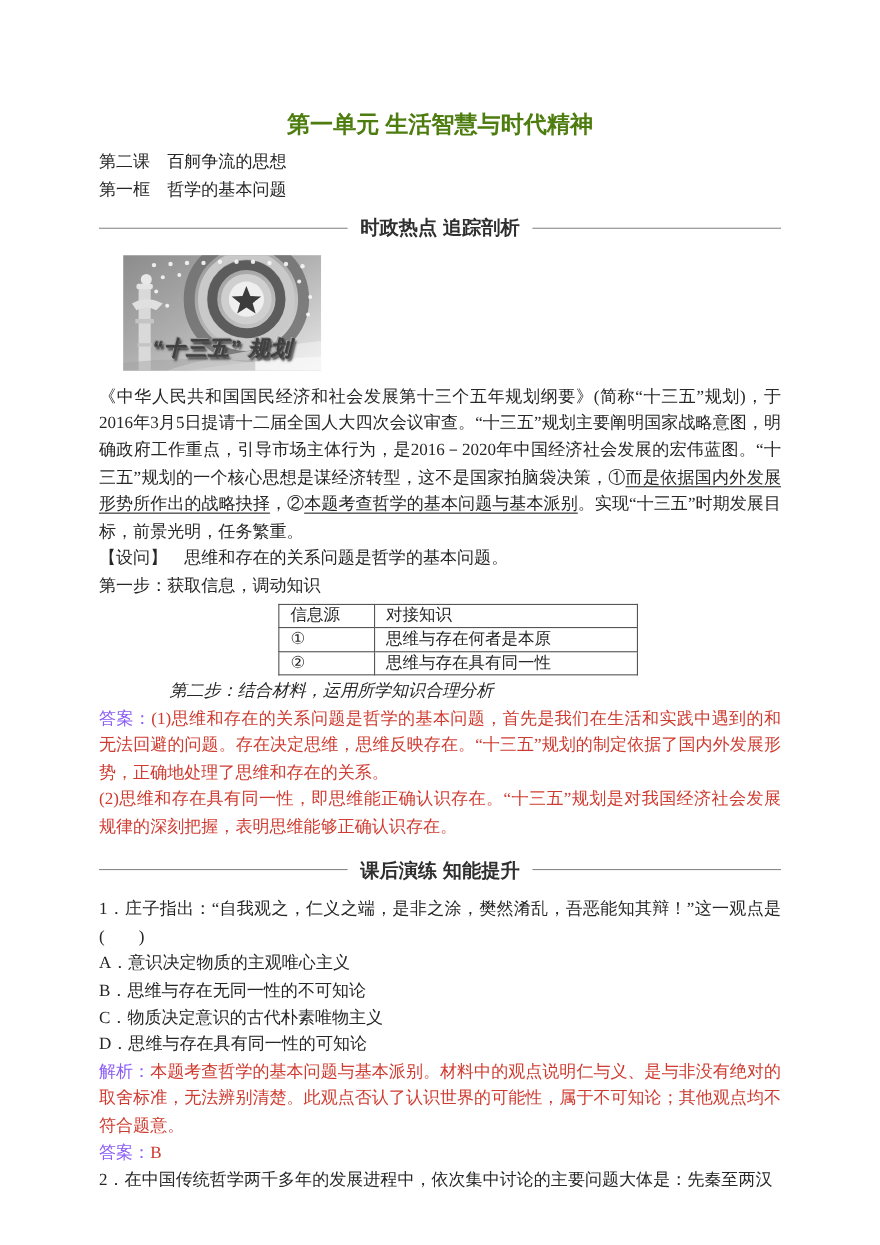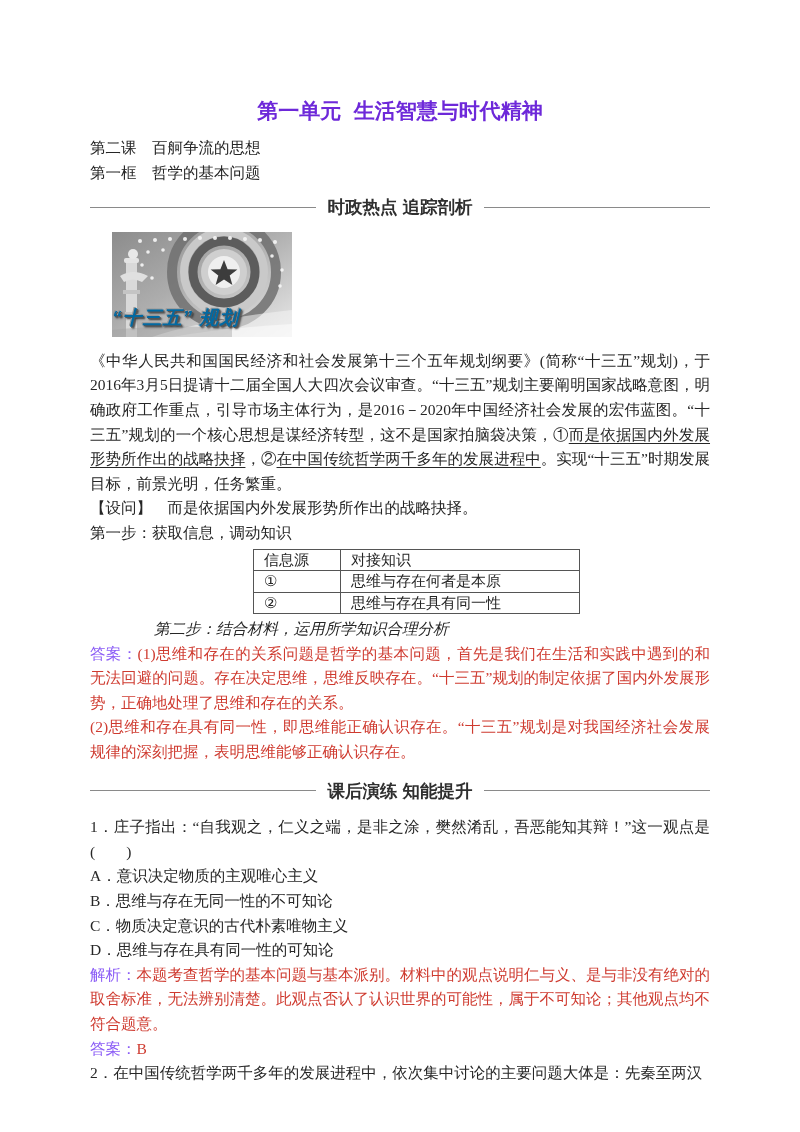--- a/index.html
+++ b/index.html
@@ -1,34 +1,34 @@
 <!DOCTYPE html>
 <html><head>
 <meta charset="utf-8">
 <style>
   html,body{margin:0;padding:0;background:#ffffff;}
   body{width:800px;height:1132px;position:relative;overflow:hidden;
        font-family:"Liberation Serif","DejaVu Serif",serif;color:#262626;}
   .content{width:620px;margin-left:90px;padding-top:100px;
            font-size:15.5px;line-height:24.6px;text-align:justify;}
-  .unit-title{font-family:Liberation Mono, monospace;
-              font-weight:bold;font-size:21px;line-height:26px;color:#6d28d9;
+  .unit-title{font-family:Liberation Serif, serif;
+              font-weight:bold;font-size:21px;line-height:26px;color:#4d7c0f;
               text-align:center;margin:0 0 10px 0;}
   .lesson-line{}
   .rule-header{display:flex;align-items:center;margin:10px 0 12px 0;}
   .rule-header .line{flex:1;height:0;border-top:1px solid #8a8a8a;}
   .rule-header .txt{font-family:"Liberation Sans","DejaVu Sans",sans-serif;
                     font-weight:bold;font-size:17.5px;color:#2f2f2f;
                     margin:0 12px;white-space:nowrap;}
   .topic-line{margin:0 0 6px 14px;}
   .news-image{position:relative;width:180px;height:105px;margin:2px 0 12px 22px;
               box-shadow:0 0 0 1px #cccccc inset;}
   .news-image .caption{position:absolute;left:0;right:0;bottom:6px;
-        font-family:"Liberation Sans","DejaVu Sans",sans-serif;
-        font-weight:bold;font-style:italic;font-size:19px;color:#0369a1;
+        text-align:center;font-family:"Liberation Sans","DejaVu Sans",sans-serif;
+        font-weight:bold;font-style:italic;font-size:19px;color:#404040;
         text-shadow:1px 1px 0 #555,-1px -1px 0 #999,2px 2px 2px #333;
         letter-spacing:1px;margin-top:28px;}
   p{margin:0;}
   .u{text-decoration:underline;text-underline-offset:3px;}
   .blue{color:#8b5cf6;}
   .red{color:#cf3b30;}
   .kb-table{border-collapse:collapse;margin:3px 0 3px 163px;font-size:15px;border-radius:11px;}
   .kb-table td{border:1px solid #555;padding:0 10px;height:20.5px;line-height:20px;}
   .kb-table td.c1{width:66px;}
   .kb-table td.c2{width:218px;}
@@ -99,23 +99,23 @@
         <rect x="13" y="80" width="13" height="3" fill="#c4c4c4"></rect>
       </g>
 
       <path d="M40 105 Q90 88 180 78 L180 105 Z" fill="#f4f4f4" opacity="0.55"></path>
       <path d="M60 105 Q110 96 180 92 L180 105 Z" fill="#ffffff" opacity="0.5"></path>
       <path d="M0 98 Q50 92 120 96 L120 105 L0 105 Z" fill="#9e9e9e" opacity="0.4"></path>
     </svg>
     <div class="caption">“十三五” 规划</div>
   </div>
 
-  <p><span>《中华人民共和国国民经济和社会发展第十三个五年规划纲要》(简称“十三五”规划)，于2016年3月5日提请十二届全国人大四次会议审查。“十三五”规划主要阐明国家战略意图，明确政府工作重点，引导市场主体行为，是2016－2020年中国经济社会发展的宏伟蓝图。“十三五”规划的一个核心思想是谋经济转型，这不是国家拍脑袋决策，①</span><span class="u">而是依据国内外发展形势所作出的战略抉择</span><span>，②</span><span class="u">在中国传统哲学两千多年的发展进程中</span><span>。实现“十三五”时期发展目标，前景光明，任务繁重。</span></p>
+  <p><span>《中华人民共和国国民经济和社会发展第十三个五年规划纲要》(简称“十三五”规划)，于2016年3月5日提请十二届全国人大四次会议审查。“十三五”规划主要阐明国家战略意图，明确政府工作重点，引导市场主体行为，是2016－2020年中国经济社会发展的宏伟蓝图。“十三五”规划的一个核心思想是谋经济转型，这不是国家拍脑袋决策，①</span><span class="u">而是依据国内外发展形势所作出的战略抉择</span><span>，②</span><span class="u">本题考查哲学的基本问题与基本派别</span><span>。实现“十三五”时期发展目标，前景光明，任务繁重。</span></p>
 
-  <p><span>【设问】</span><span>　</span><span>而是依据国内外发展形势所作出的战略抉择。</span></p>
+  <p><span>【设问】</span><span>　</span><span>思维和存在的关系问题是哲学的基本问题。</span></p>
 
   <p>第一步：获取信息，调动知识</p>
 
   <table class="kb-table">
     <tbody>
       <tr>
         <td class="c1">信息源</td>
         <td class="c2">对接知识</td>
       </tr>
       <tr>

